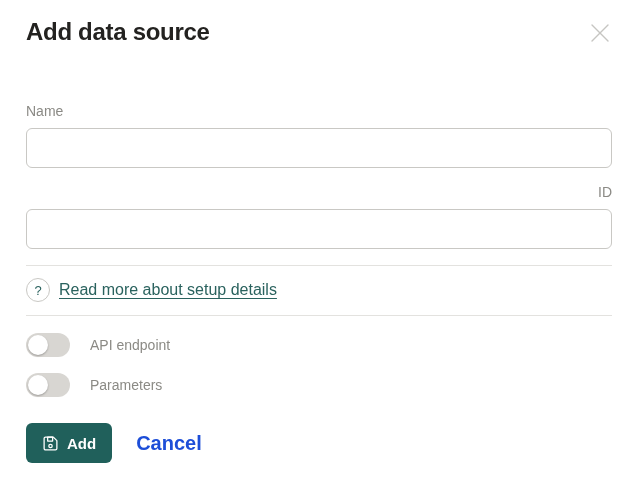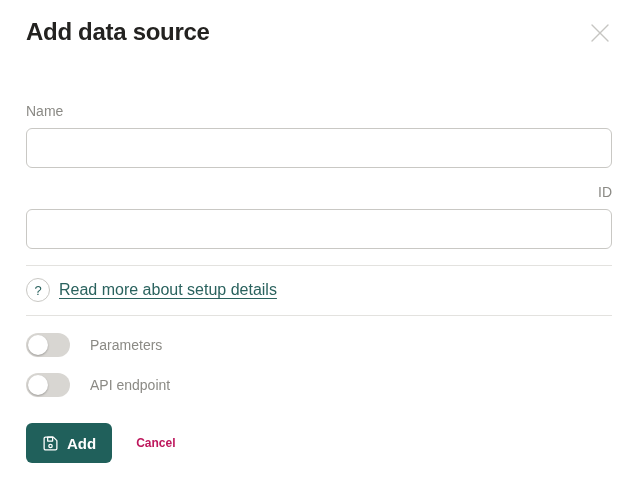--- a/index.html
+++ b/index.html
@@ -141,23 +141,23 @@
     height: 40px;
     padding: 6px 16px;
     font-size: 15px;
     font-weight: 700;
     font-family: inherit;
     cursor: pointer;
   }
   .add-btn .icon-wrap { line-height: 0; }
   .cancel-link {
     margin-left: 24px;
-    font-size: 12px;
+    font-size: 20px;
     font-weight: 700;
-    color: #be185d;
+    color: #1d4ed8;
     text-decoration: none;
     cursor: pointer;
   }
 </style>
 </head>
 <body>
 
 <div class="dialog">
 
   <div class="dialog-header">
@@ -185,27 +185,27 @@
     <a class="help-link">Read more about setup details</a>
   </div>
 
   <hr class="divider divider-2">
 
   <div class="toggles">
     <div class="toggle-row">
       <div class="switch">
         <div class="knob"></div>
       </div>
-      <span class="toggle-label">Parameters</span>
+      <span class="toggle-label">API endpoint</span>
     </div>
     <div class="toggle-row">
       <div class="switch">
         <div class="knob"></div>
       </div>
-      <span class="toggle-label">API endpoint</span>
+      <span class="toggle-label">Parameters</span>
     </div>
   </div>
 
   <div class="actions">
     <button class="add-btn">
       <span class="icon-wrap">
         <svg width="17" height="17" viewBox="0 0 24 24" fill="none" stroke="#ffffff" stroke-width="1.8" stroke-linecap="round" stroke-linejoin="round">
           <path d="M5 3 H16 L21 8 V19 A2 2 0 0 1 19 21 H5 A2 2 0 0 1 3 19 V5 A2 2 0 0 1 5 3 Z"></path>
           <rect x="8" y="3" width="7" height="5.5"></rect>
           <circle cx="12" cy="15.5" r="2.4"></circle>

